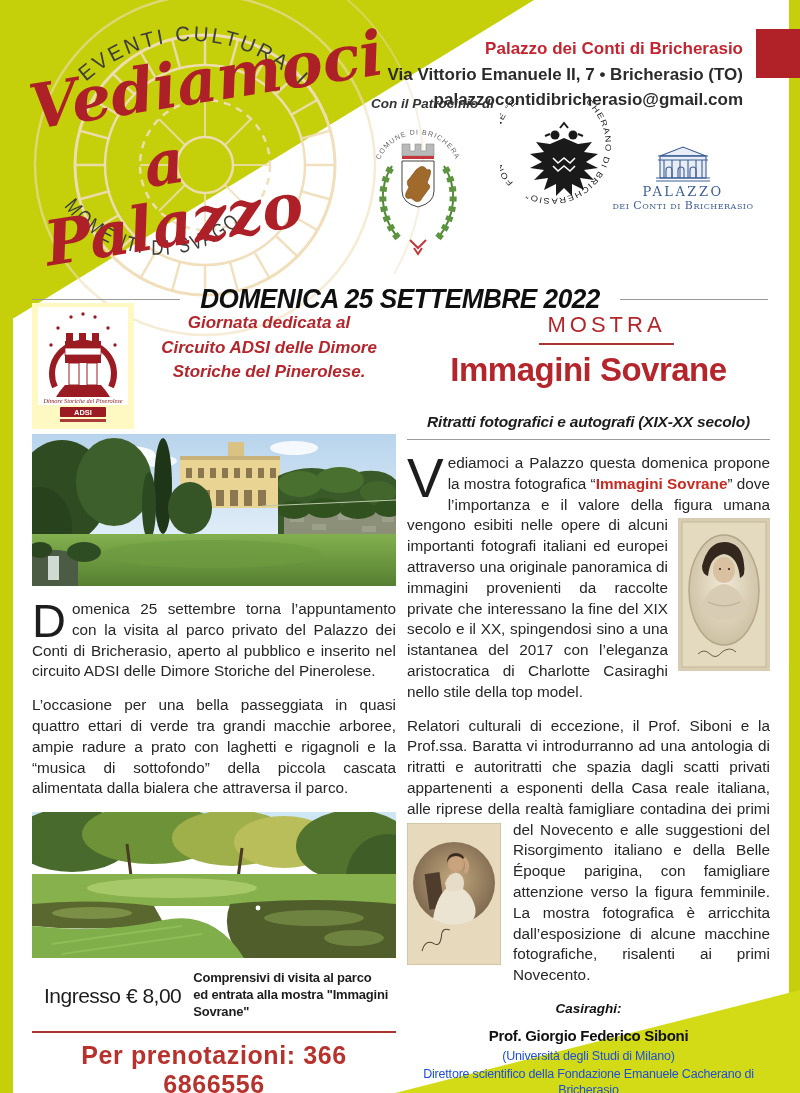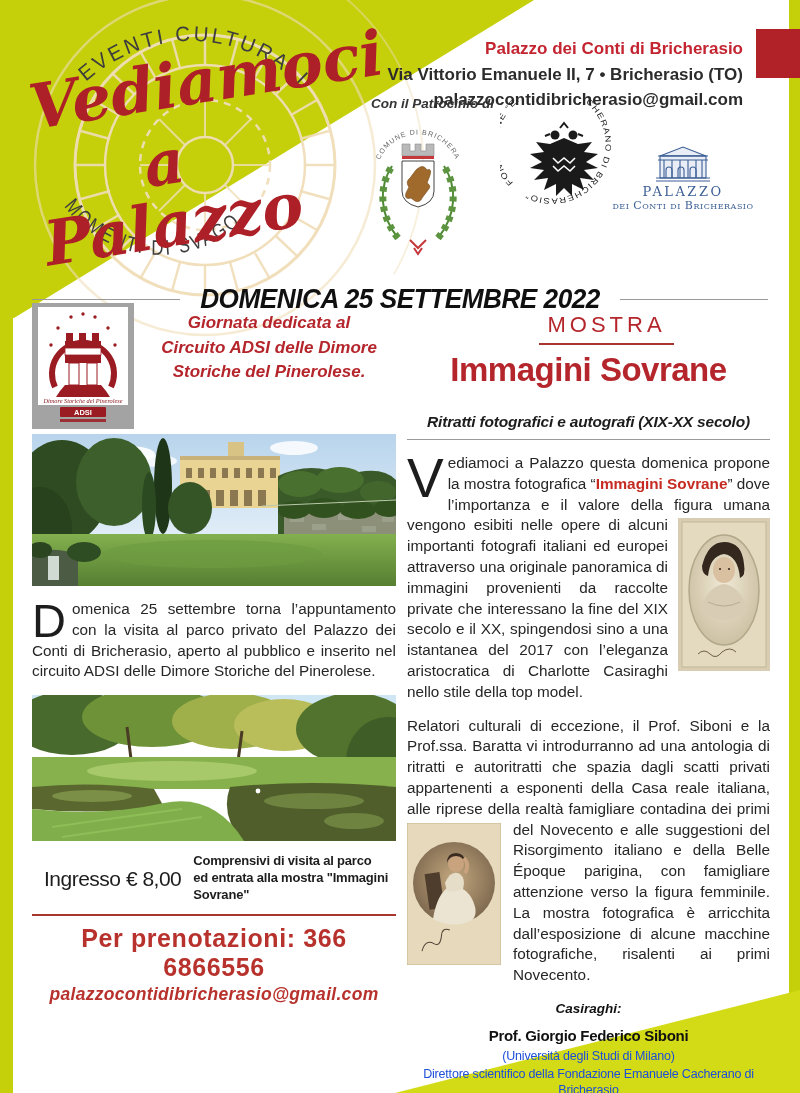--- a/index.html
+++ b/index.html
@@ -33,21 +33,21 @@
   .logo-comune{left:368px;top:106px;}
   .logo-fond{left:500px;top:100px;}
   .logo-palazzo{left:608px;top:144px;}
   .date-banner{position:absolute;left:0;top:284px;width:800px;display:flex;align-items:center;justify-content:center;gap:14px;}
   .dline{display:inline-block;width:148px;border-top:1px solid var(--gray_line);height:0;}
   .date-text{font-size:27px;font-weight:700;font-style:italic;color:#101010;letter-spacing:-0.5px;transform:scaleX(.97);white-space:nowrap;}
   .col{position:absolute;}
   .col-left{left:32px;top:303px;width:364px;}
   .col-right{left:407px;top:312px;width:363px;}
   .adsi-row{display:flex;gap:12px;}
-  .adsi-box{width:102px;height:126px;background:#a3a3a3;display:flex;align-items:center;justify-content:center;flex:none;}
+  .adsi-box{width:102px;height:126px;background:#fef9c3;display:flex;align-items:center;justify-content:center;flex:none;}
   .intro-red{flex:1;color:var(--brand_red);font-weight:700;font-style:italic;font-size:17px;line-height:1.45;
         text-align:center;padding:8px 12px 0 8px;}
   .photo{display:block;margin-top:5px;}
   .para{font-size:15.3px;line-height:1.36;text-align:justify;color:var(--text_dark);margin:13px 0 0 0;}
   .dropcap{float:left;font-size:47px;line-height:.82;padding:3px 6px 0 0;font-weight:400;color:#1d1d1d;}
   .dropcap.v{font-size:55px;padding-right:4px;}
   .red-em{color:#c62b22;font-weight:700;}
   .float-child{float:right;margin:3px 0 4px 10px;}
   .float-woman{float:left;margin:3px 12px 2px 0;}
   .price-row{display:flex;align-items:center;gap:12px;margin-top:12px;}
@@ -265,20 +265,21 @@
       <line x1="230" y1="72" x2="364" y2="66" stroke="#b9c9a9" stroke-width="1.2"></line>
       <rect x="0" y="100" width="364" height="52" fill="url(#lawn1)"></rect>
       <ellipse cx="180" cy="120" rx="110" ry="14" fill="#6d9b40" opacity="0.7"></ellipse>
       <path d="M0 118 Q 30 112 46 122 L46 152 L0 152 Z" fill="#4c5b43"></path>
       <rect x="16" y="122" width="11" height="24" fill="#dfe8e2" opacity="0.9"></rect>
       <ellipse cx="52" cy="118" rx="17" ry="10" fill="#2f4d23"></ellipse>
       <ellipse cx="8" cy="116" rx="12" ry="8" fill="#2a4520"></ellipse>
     </svg>
 
     <p class="para"><span class="dropcap">D</span><span>omenica 25 settembre torna l’appuntamento con la visita al parco privato del Palazzo dei Conti di Bricherasio, aperto al pubblico e inserito nel circuito ADSI delle Dimore Storiche del Pinerolese.</span></p>
+    <p class="para">L’occasione per una bella passeggiata in quasi quattro ettari di verde tra grandi macchie arboree, ampie radure a prato con laghetti e rigagnoli e la “musica di sottofondo” della piccola cascata alimentata dalla bialera che attraversa il parco.</p>
 
     <svg class="photo" style="margin-top:13px" width="364" height="146" viewBox="0 0 364 146">
       <rect width="364" height="44" fill="#cfe6f4"></rect>
       <ellipse cx="40" cy="28" rx="60" ry="32" fill="#486a2c"></ellipse>
       <ellipse cx="120" cy="22" rx="70" ry="30" fill="#6e9238"></ellipse>
       <ellipse cx="200" cy="26" rx="60" ry="28" fill="#9fb04b"></ellipse>
       <ellipse cx="252" cy="30" rx="50" ry="26" fill="#b9bd5a"></ellipse>
       <ellipse cx="322" cy="34" rx="58" ry="36" fill="#52732e"></ellipse>
       <ellipse cx="356" cy="66" rx="42" ry="44" fill="#3f5d26"></ellipse>
       <line x1="95" y1="32" x2="100" y2="72" stroke="#4a3b24" stroke-width="3"></line>

